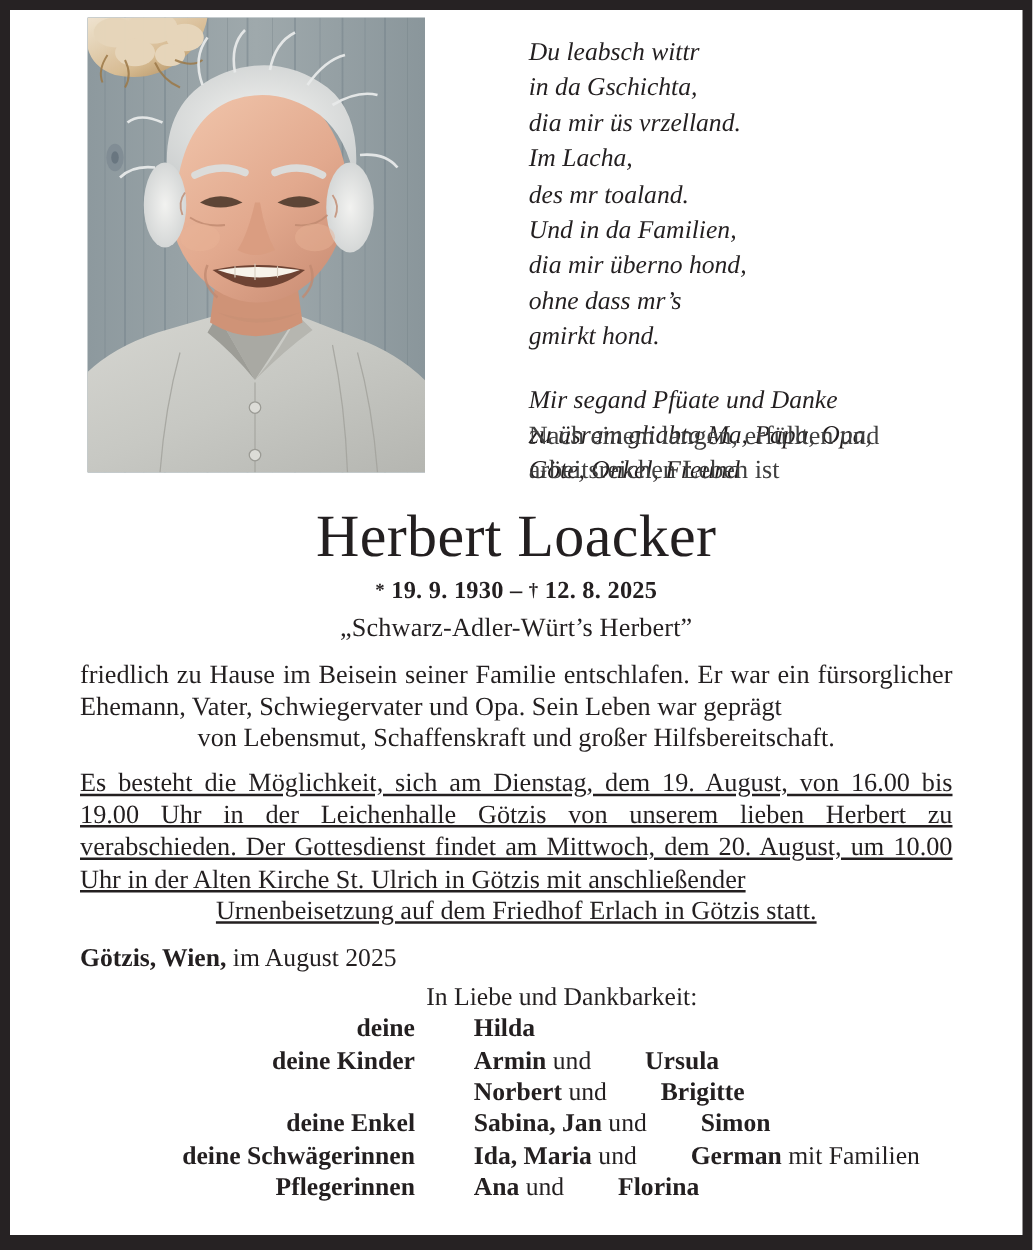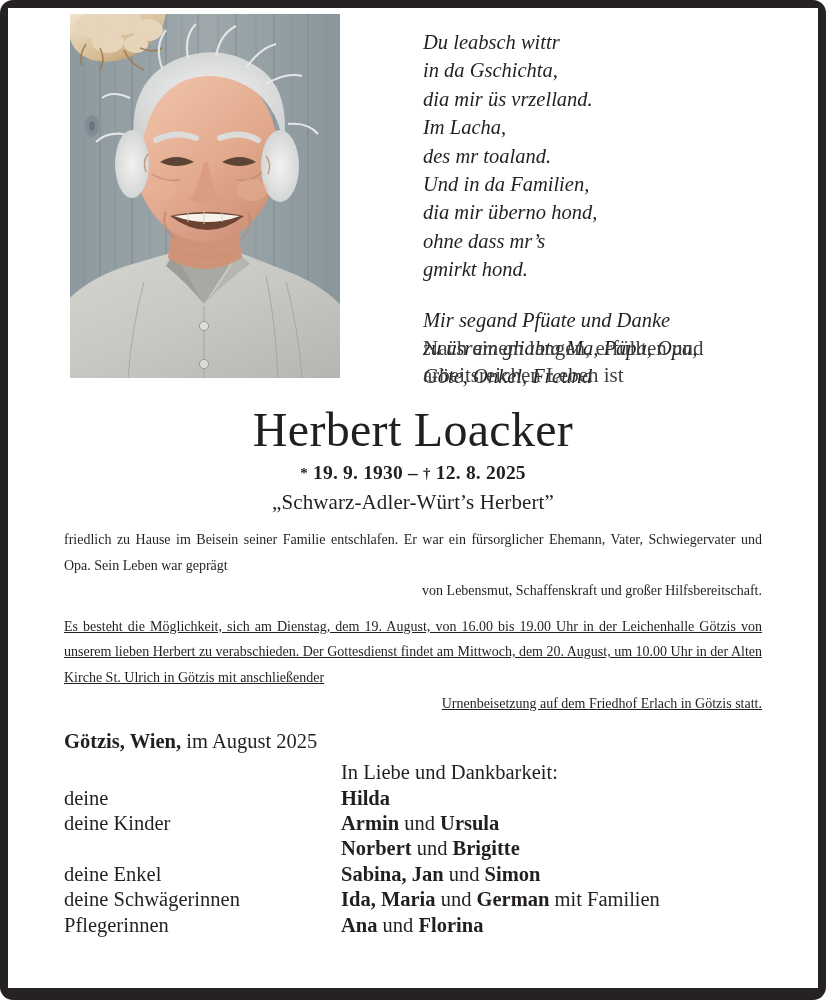--- a/index.html
+++ b/index.html
@@ -10,21 +10,20 @@
     font-family:"Liberation Serif", serif;
     color:#231f20;
     overflow:hidden;
   }
 
   #notice {
     position:relative;
     width:826px; height:1000px;
     background:#262223;
     padding:8px 8px 12px 8px;
-    border-radius:13px;
   }
   #sheet {
     position:relative;
     width:810px; height:980px;
     background:#ffffff;
     overflow:hidden;
   }
 
   
   .top { position:relative; height:372px; }
@@ -76,27 +75,27 @@
   .nickname {
     font-size:21px;
     font-weight:normal;
     letter-spacing:0.1px;
     margin-top:6px;
   }
 
   
   .body { margin:12px 56px 0 56px; }
   .para {
-    font-size:14px;
+    font-size:21px;
     line-height:25.6px;
     text-align:justify;
     text-justify:inter-word;
   }
   .para + .para { margin-top:10px;text-decoration:underline; }
-  .para .last { text-align:right; display:block; }
+  .para .last { text-align:center; display:block; }
 
   .place {
     margin-top:13px;
     font-size:20.5px;
     line-height:25px;
   }
   .place b { font-weight:bold; }
 
   
   .family {
@@ -105,25 +104,27 @@
     border-collapse:collapse;
   }
   .family td {
     font-size:20.5px;
     line-height:25.4px;
     vertical-align:baseline;
     padding:0;
   }
   .family .rel {
     width:277px;
+    text-align:right;
     padding-right:9px;
     white-space:nowrap;
+    font-weight:bold;
   }
   .family .nm { text-align:left; white-space:nowrap; }
-  .family .nm b { font-weight:bold; }
+  .family .nm b { font-weight:bold;margin-left:38px; }
 </style>
 </head>
 <body>
 
 <div id="notice">
   <div id="sheet">
 
     <div class="top">
 
       <div class="photo-frame">

